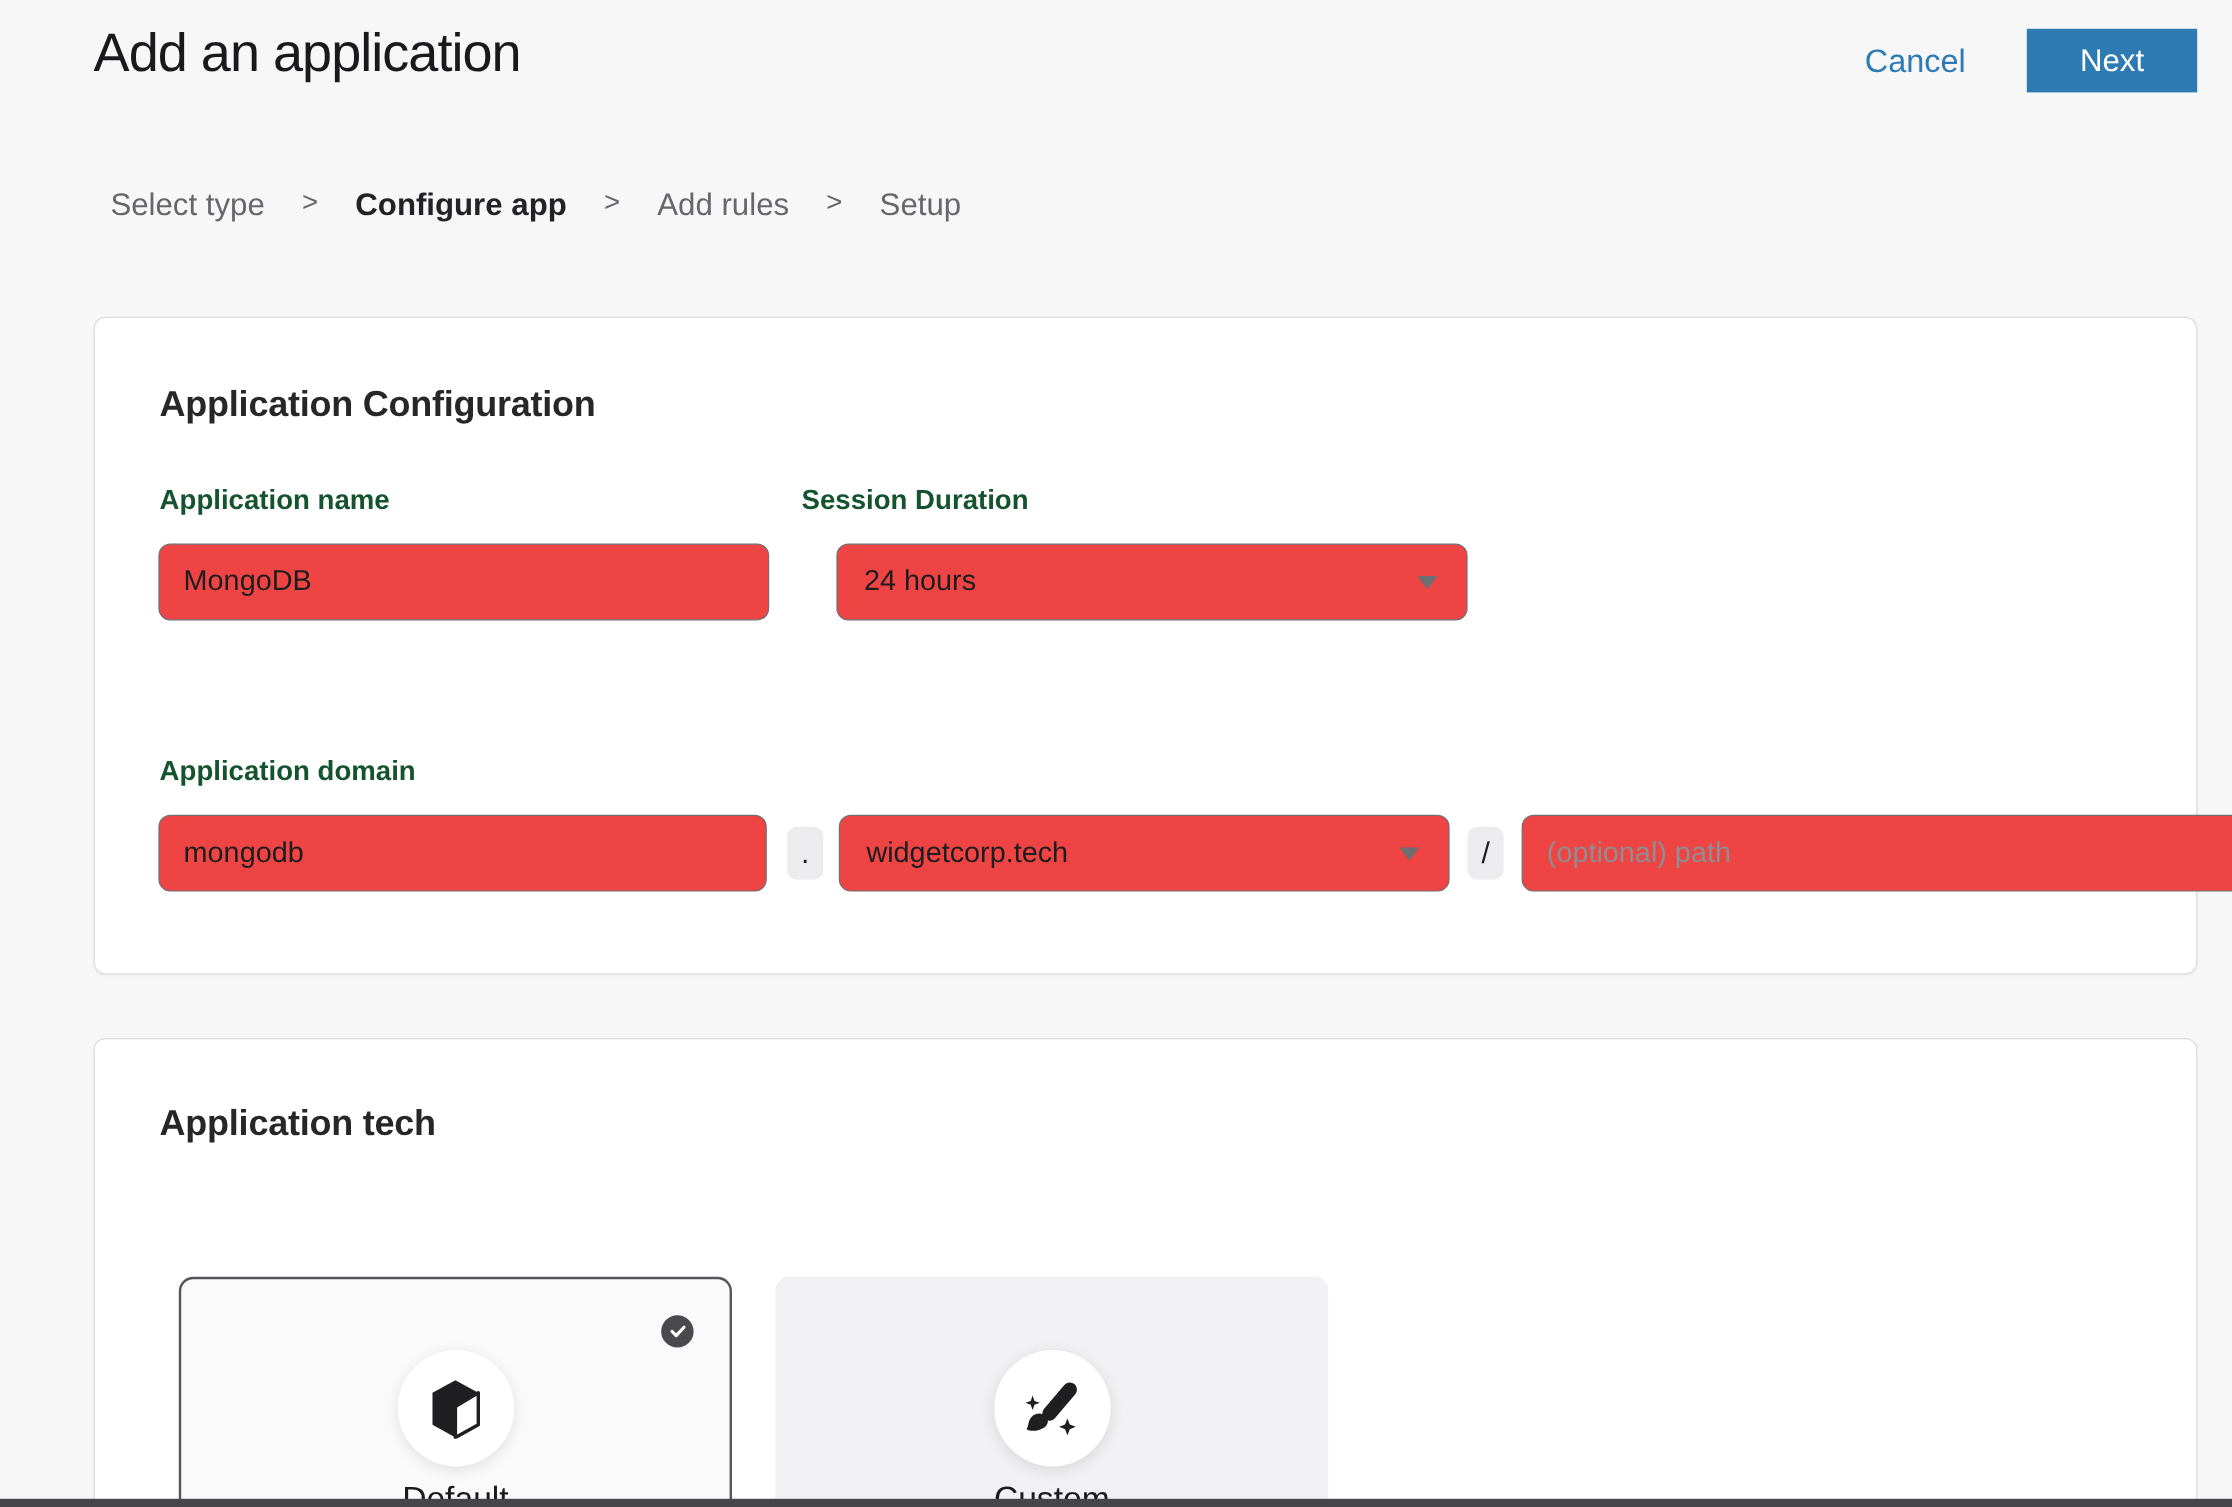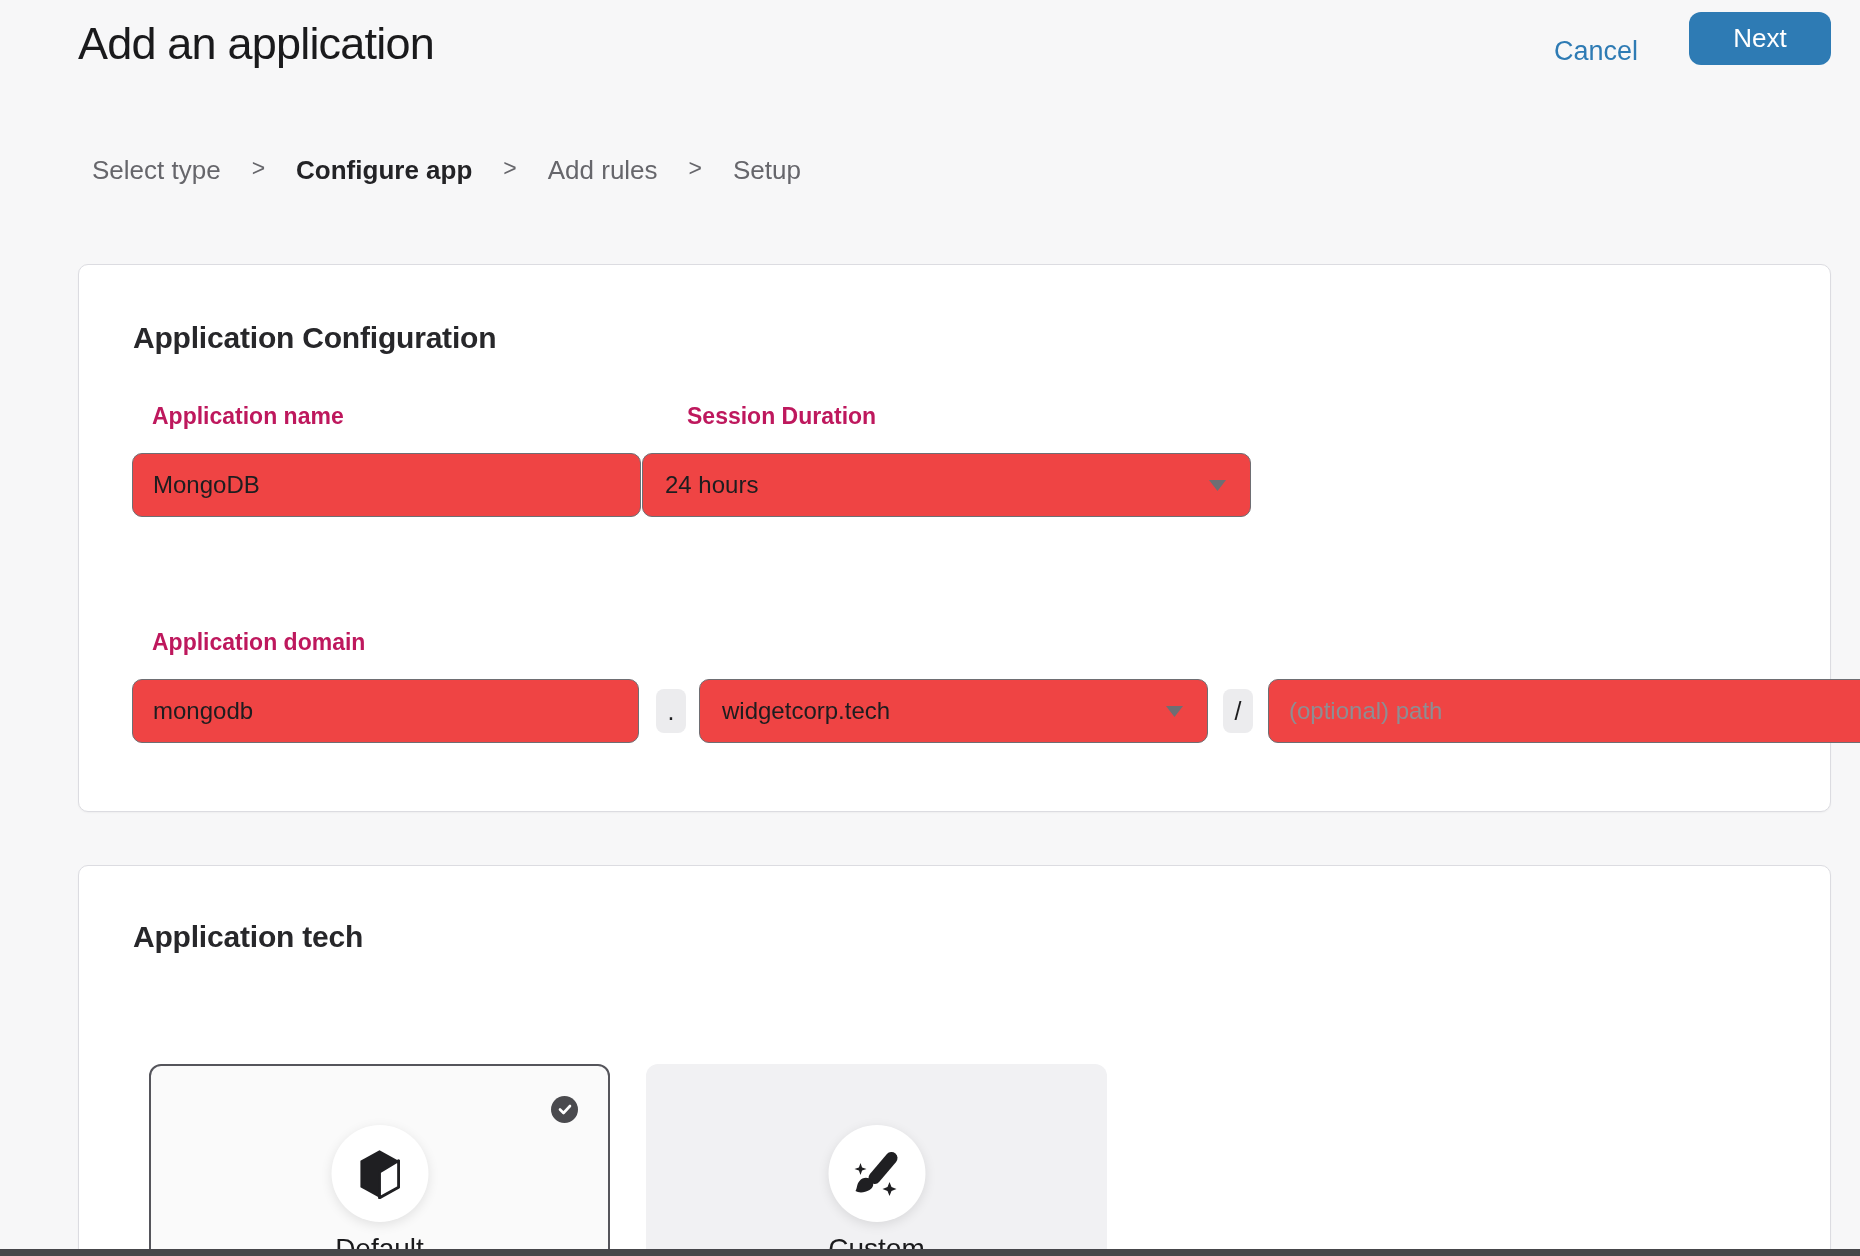--- a/index.html
+++ b/index.html
@@ -17,23 +17,23 @@
   .page-title {
     position:absolute; left:78px; top:18px;
     font-size:45px; font-weight:400; letter-spacing:-0.8px; color:#1a1a1c;
   }
   .cancel-link {
     position:absolute; top:36px; right:222px;
     font-size:27px; color:#2e7bb4; cursor:pointer;
     background:none; border:none; font-family:inherit;
   }
   .next-btn {
-    position:absolute; top:12px; right:29px;
+    position:absolute; top:24px; right:29px;
     width:142px; height:53px;
-    background:#2e7bb4; color:#ffffff; border:none; border-radius:12px;
+    background:#2e7bb4; color:#ffffff; border:none; border-radius:0;
     font-size:26px; font-family:inherit; cursor:pointer;
   }
 
   
   .breadcrumb {
     position:absolute; left:92px; top:155px;
     display:flex; gap:31px;
     font-size:26px; color:#66666b;
   }
   .crumb { cursor:pointer; }
@@ -49,21 +49,21 @@
   .card-config { top:264px; height:548px; }
   .card-logo   { top:865px; height:470px; }
   .card h2 {
     position:absolute; left:54px;
     font-size:30px; font-weight:700; color:#27272a; letter-spacing:-0.2px;
   }
   .card-config h2 { top:56px; }
   .card-logo   h2 { top:54px; }
 
   .field-label {
-    position:absolute; font-size:23px; font-weight:700; color:#be185d;margin-left:19px;
+    position:absolute; font-size:23px; font-weight:700; color:#14532d;
   }
 
   .text-input, .select-box {
     position:absolute; height:64px;
     border:1.5px solid #6e6e73; border-radius:10px; background:#ef4444;
     font-size:24px; color:#1d1d1f; font-family:inherit;
   }
   .text-input { padding:0 20px; }
   .text-input::placeholder { color:#8e8e93; }
   .select-box {
@@ -130,21 +130,21 @@
     <span class="crumb">Setup</span>
   </nav>
 
   <section class="card card-config">
     <h2>Application Configuration</h2>
 
     <label class="field-label" style="left:54px; top:138px;">Application name</label>
     <input class="text-input" style="left: 53px; top: 188px; width: 509px;" type="text" value="MongoDB">
 
     <label class="field-label" style="left:589px; top:138px;">Session Duration</label>
-    <div class="select-box" style="left:563px; top:188px; width:609px;">
+    <div class="select-box" style="left:618px; top:188px; width:526px;">
       <span>24 hours</span>
       <svg class="chevron-down" viewBox="0 0 17 11">
         <polygon points="0,0 17,0 8.5,11" fill="#6e6e73"></polygon>
       </svg>
     </div>
 
     <label class="field-label" style="left:54px; top:364px;">Application domain</label>
     <input class="text-input" style="left: 53px; top: 414px; width: 507px;" type="text" value="mongodb">
     <span class="sep-chip" style="left:577px; top:424px;">.</span>
     <div class="select-box" style="left:620px; top:414px; width:509px;">

